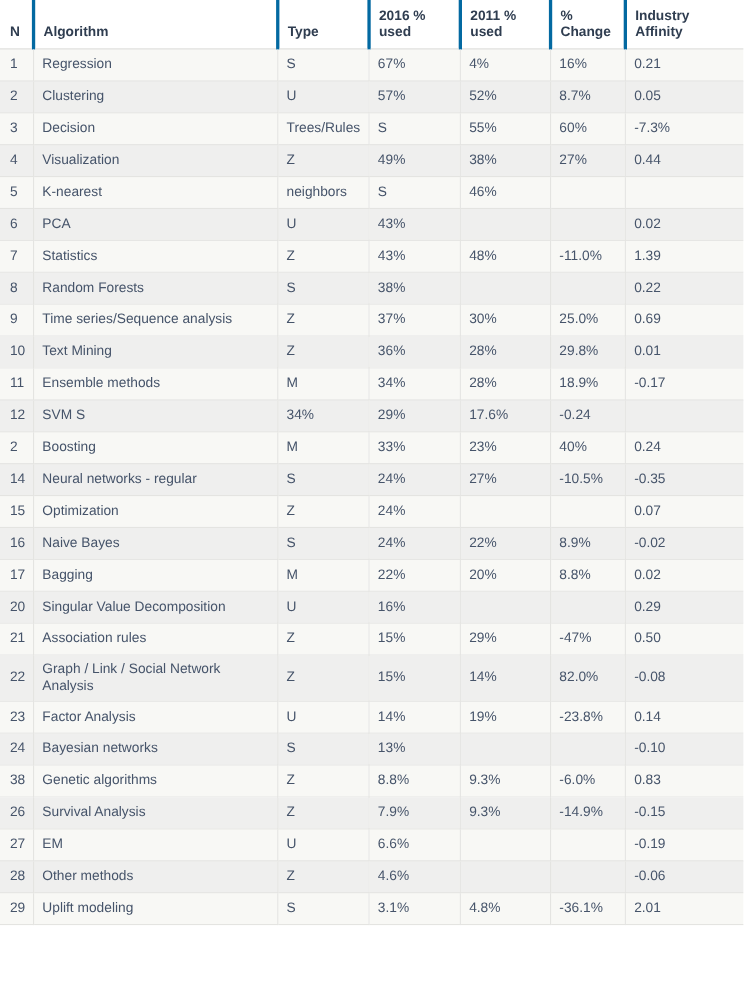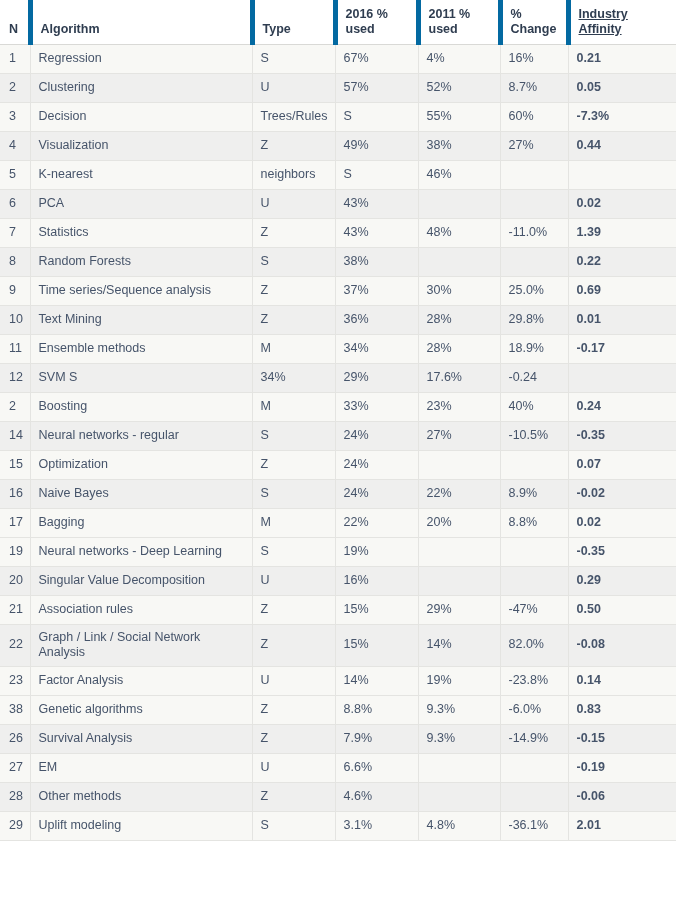--- a/index.html
+++ b/index.html
@@ -46,27 +46,26 @@
     background: #ffffff;
     color: #2f3d50;
     font-weight: bold;
     font-size: 12.5px;
     line-height: 1.18;
     text-align: left;
     vertical-align: bottom;
     padding: 6px 8px 7px 8px;
     height: 44px;
     box-sizing: border-box;
-    border-right: 5px solid #0369a1;
+    border-right: 3px solid #0369a1;
     border-bottom: 1px solid #d9d9d6;
     white-space: pre-line;
   }
   table.data-table thead th:last-child {
     border-right: none;
-    text-decoration: underline;
   }
   table.data-table thead th.col-n {
     padding-left: 9px;
     padding-right: 4px;
   }
 
   
   table.data-table tbody td {
     padding: 5px 8px 5px 8px;
     font-size: 12.5px;
@@ -74,21 +73,20 @@
     vertical-align: middle;
     border-right: 1px solid #e4e4e1;
     border-bottom: 1px solid #e4e4e1;
     color: #46546a;
     height: 29px;
     box-sizing: border-box;
     overflow: hidden;
   }
   table.data-table tbody td:last-child {
     border-right: none;
-    font-weight: bold;
   }
   table.data-table tbody td.col-n {
     padding-left: 9px;
     padding-right: 4px;
   }
 
   
   table.data-table tbody tr.odd  td { background: #f8f8f5; }
   table.data-table tbody tr.even td { background: #efefee; }
 
@@ -270,29 +268,20 @@
         </tr>
         <tr class="odd">
           <td class="col-n">17</td>
           <td>Bagging</td>
           <td>M</td>
           <td>22%</td>
           <td>20%</td>
           <td>8.8%</td>
           <td>0.02</td>
         </tr>
-        <tr class="odd">
-          <td class="col-n">19</td>
-          <td>Neural networks - Deep Learning</td>
-          <td>S</td>
-          <td>19%</td>
-          <td></td>
-          <td></td>
-          <td>-0.35</td>
-        </tr>
         <tr class="even">
           <td class="col-n">20</td>
           <td>Singular Value Decomposition</td>
           <td>U</td>
           <td>16%</td>
           <td></td>
           <td></td>
           <td>0.29</td>
         </tr>
         <tr class="odd">
@@ -315,20 +304,29 @@
         </tr>
         <tr class="odd">
           <td class="col-n">23</td>
           <td>Factor Analysis</td>
           <td>U</td>
           <td>14%</td>
           <td>19%</td>
           <td>-23.8%</td>
           <td>0.14</td>
         </tr>
+        <tr class="even">
+          <td class="col-n">24</td>
+          <td>Bayesian networks</td>
+          <td>S</td>
+          <td>13%</td>
+          <td></td>
+          <td></td>
+          <td>-0.10</td>
+        </tr>
         <tr class="odd">
           <td class="col-n">38</td>
           <td>Genetic algorithms</td>
           <td>Z</td>
           <td>8.8%</td>
           <td>9.3%</td>
           <td>-6.0%</td>
           <td>0.83</td>
         </tr>
         <tr class="even">

